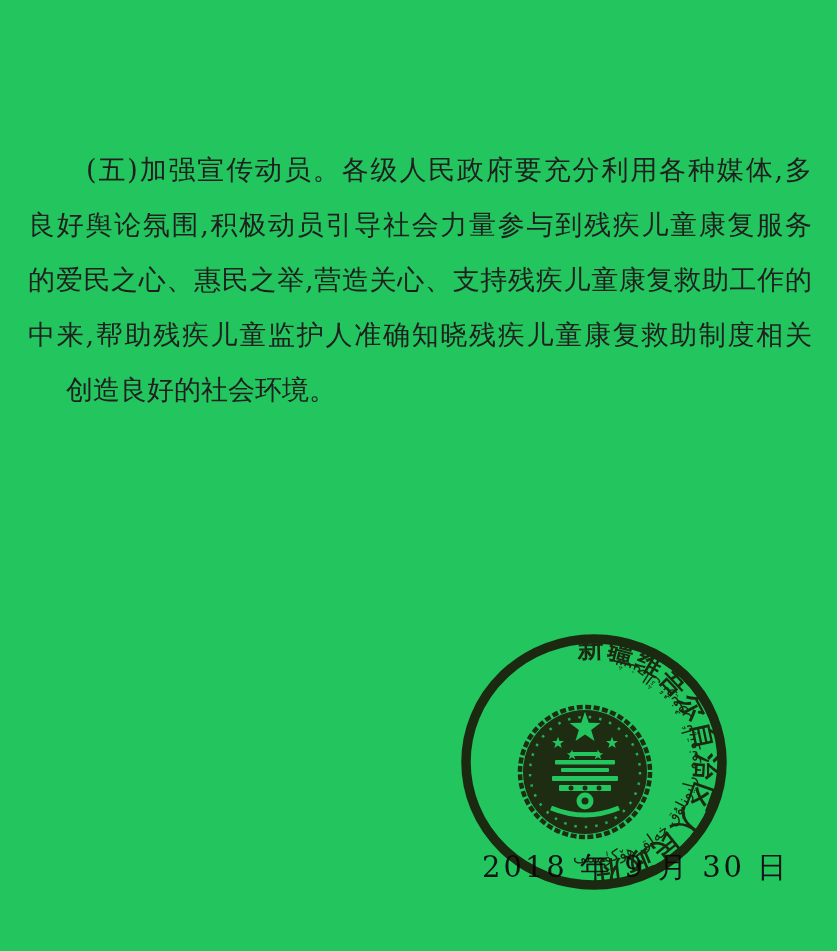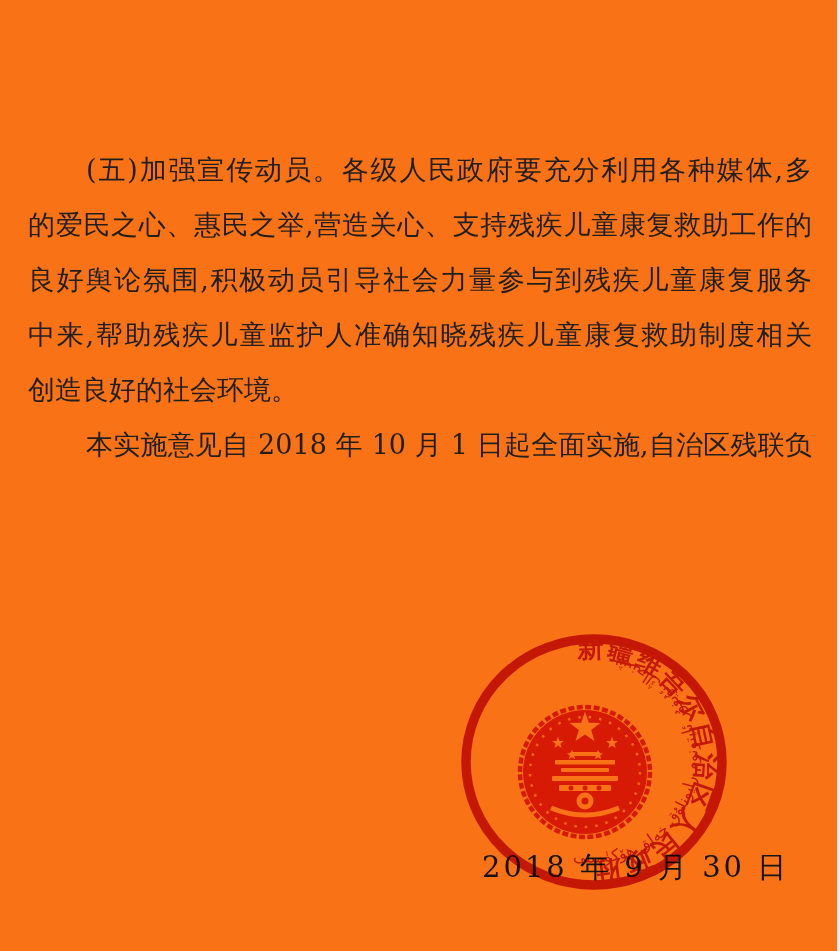--- a/index.html
+++ b/index.html
@@ -1,38 +1,38 @@
 <!DOCTYPE html>
 <html><head>
 <meta charset="utf-8">
 <style>
   html,body{margin:0;padding:0;background:#9a9a9a;}
   .page{
     position:relative;
     width:840px;height:951px;
-    background:#f97316;
+    background:#22c55e;
     overflow:hidden;
     font-family:"DejaVu Serif","Liberation Serif",serif;
   }
   .text-block{
     position:absolute;
     left:28px;top:142px;width:784px;
     color:#1f1f1f;
   }
   .line{
     height:55px;
     line-height:55px;
     font-size:27px;
     text-align:justify;
     text-align-last:justify;
     white-space:nowrap;
     overflow:visible;
   }
   .line.first{ text-indent:58px; }
-  .line.last{ text-align-last:left; white-space:normal; }
+  .line.last{ text-align-last:left; white-space:normal;margin-left:38px; }
   .date{
     position:absolute;
     left:482px;top:848px;
     font-size:29px;
     letter-spacing:3px;
     color:#141414;
     white-space:nowrap;
   }
   .seal{
     position:absolute;
@@ -47,25 +47,24 @@
     background:#ececec;
   }
 </style>
 </head>
 <body>
 
 <div class="page">
 
   <div class="text-block">
       <div class="line first">(五)加强宣传动员。各级人民政府要充分利用各种媒体,多</div>
+      <div class="line">良好舆论氛围,积极动员引导社会力量参与到残疾儿童康复服务</div>
       <div class="line">的爱民之心、惠民之举,营造关心、支持残疾儿童康复救助工作的</div>
-      <div class="line">良好舆论氛围,积极动员引导社会力量参与到残疾儿童康复服务</div>
       <div class="line">中来,帮助残疾儿童监护人准确知晓残疾儿童康复救助制度相关</div>
       <div class="line last">创造良好的社会环境。</div>
-      <div class="line first">本实施意见自 2018 年 10 月 1 日起全面实施,自治区残联负</div>
     </div>
 
   <div class="date">2018 年 9 月 30 日</div>
 
   <svg class="seal" viewBox="0 0 276 266" xmlns="http://www.w3.org/2000/svg">
     <defs>
       <path id="star" d="M0,-15 L3.53,-4.85 L14.27,-4.64 L5.71,1.85 L8.82,12.14 L0,6 L-8.82,12.14 L-5.71,1.85 L-14.27,-4.64 L-3.53,-4.85 Z" fill="#ffffff"></path>
       <path id="arc-cn" d="M120,26.6 A103,103 0 1 1 138,231" fill="none"></path>
       <path id="arc-ug" d="M111,227 A103,103 0 1 0 111,28.5" fill="none"></path>
     </defs>

